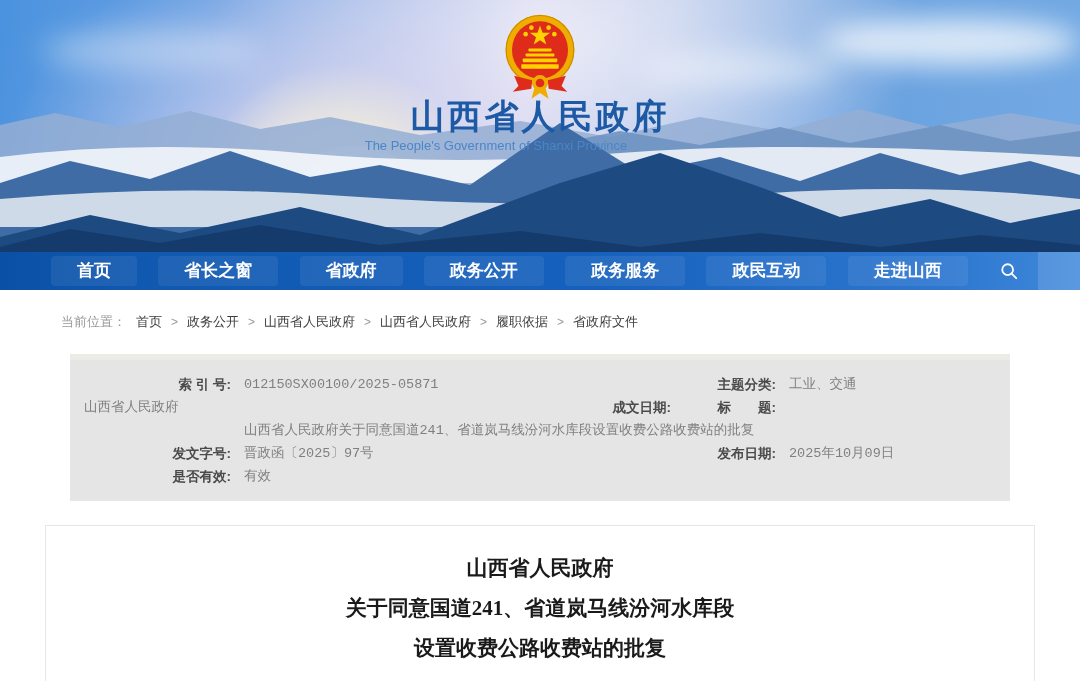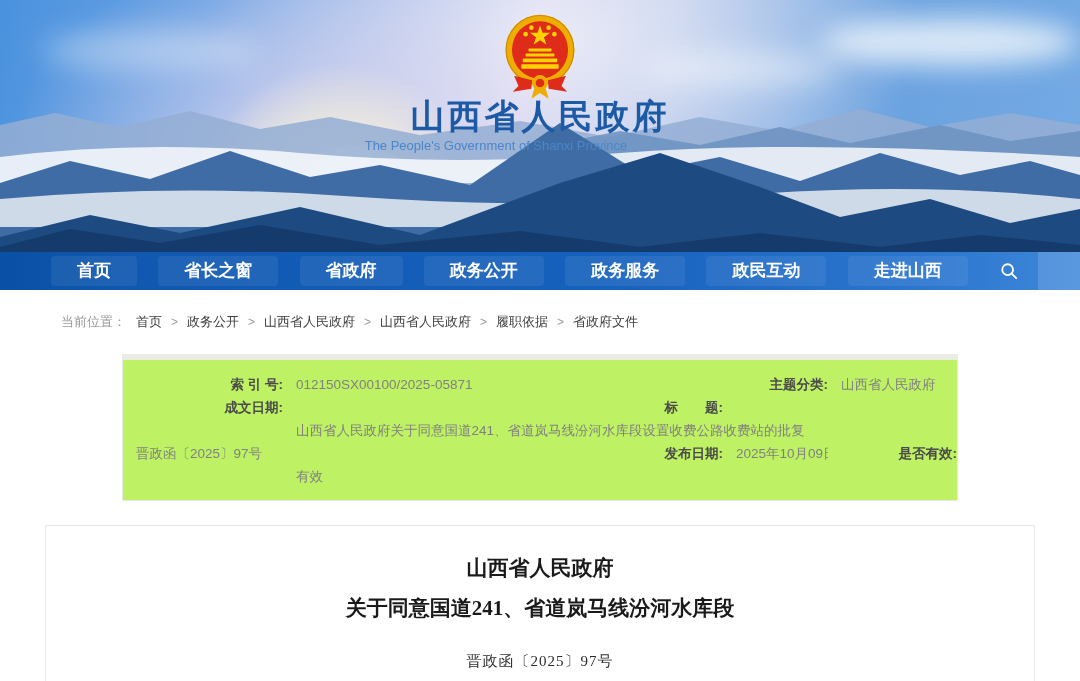--- a/index.html
+++ b/index.html
@@ -43,26 +43,26 @@
     background: rgba(255,255,255,.14); }
 
   
   .breadcrumb-bar { width: 990px; margin: 10px auto; height: 44px; display: flex;
     align-items: center; padding-left: 16px; font-size: 13px; }
   .crumb-label { color: #999; margin-right: 10px; }
   .crumb-link { color: #3d3d3d; cursor: pointer; }
   .crumb-sep { color: #9a9a9a; margin: 0 9px; font-size: 12px; }
 
   
-  .meta-card { width: 836px; margin: 0 auto; border: 1px solid #e7e7e7;
-    border-top: 6px solid #ececE6; border-top-color:#ecece6; background: #bef264; padding: 13px 0 12px 0; }
+  .meta-card { width: 940px; margin: 0 auto; border: 1px solid #e7e7e7;
+    border-top: 6px solid #ececE6; border-top-color:#ecece6; background: #e5e5e5; padding: 13px 0 12px 0; }
   .meta-grid { display: grid; grid-template-columns: 160px 440px 105px auto;
     font-size: 13.5px; line-height: 23px; }
   .m-label { font-weight: bold; color: #4a4a4a; text-align: right; white-space: pre; }
-  .m-value { color: #808080; padding-left: 13px; white-space: nowrap; overflow: hidden; }
+  .m-value { color: #808080; padding-left: 13px; white-space: nowrap; overflow: hidden; font-family: Liberation Mono, monospace; }
   .m-span { grid-column: 2 / 5; }
 
   
   .doc-card { width: 990px; margin: 24px auto 0 auto; border: 1px solid #e7e7e7;
     background: #fff; height: 220px; padding-top: 22px; }
   .doc-title-line { text-align: center; font-family: "Liberation Serif", "DejaVu Serif", serif;
     font-weight: bold; font-size: 21px; color: #1a1a1a; line-height: 40px; }
   .doc-number { text-align: center; font-family: "Liberation Serif", "DejaVu Serif", serif;
     font-size: 15px; color: #2b2b2b; margin-top: 24px; letter-spacing: 1px; }
 </style>
@@ -150,33 +150,36 @@
   <span class="crumb-link">履职依据</span>
   <span class="crumb-sep">&gt;</span>
   <span class="crumb-link">省政府文件</span>
 </div>
 
 <div class="meta-card">
   <div class="meta-grid">
     <div class="m-label">索 引 号:</div>
     <div class="m-value">012150SX00100/2025-05871</div>
     <div class="m-label">主题分类:</div>
+    <div class="m-value">工业、交通</div>
 
     <div class="m-value">山西省人民政府</div>
     <div class="m-label">成文日期:</div>
 
     <div class="m-label">标　　题:</div>
     <div class="m-value m-span">山西省人民政府关于同意国道241、省道岚马线汾河水库段设置收费公路收费站的批复</div>
 
+    <div class="m-label">发文字号:</div>
     <div class="m-value">晋政函〔2025〕97号</div>
     <div class="m-label">发布日期:</div>
     <div class="m-value">2025年10月09日</div>
 
     <div class="m-label">是否有效:</div>
     <div class="m-value m-span">有效</div>
   </div>
 </div>
 
 <div class="doc-card">
   <div class="doc-title-line">山西省人民政府</div>
   <div class="doc-title-line">关于同意国道241、省道岚马线汾河水库段</div>
+  <div class="doc-title-line">设置收费公路收费站的批复</div>
   <div class="doc-number">晋政函〔2025〕97号</div>
 </div>
 
 </body></html>

